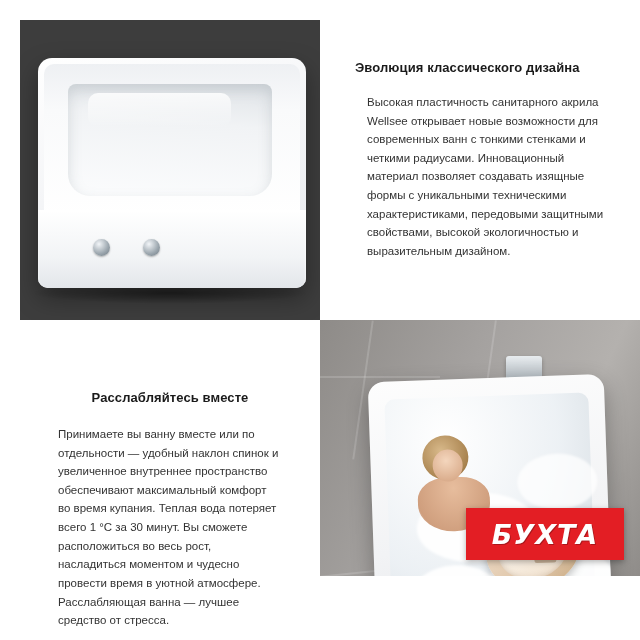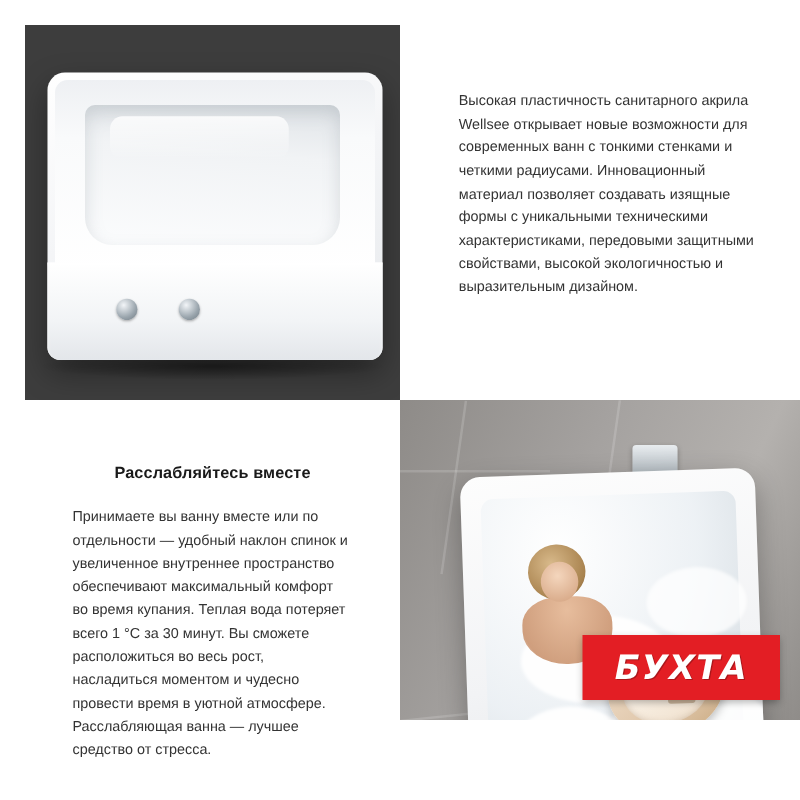--- a/index.html
+++ b/index.html
@@ -122,20 +122,21 @@
   
   .panel-text-left {
     position: absolute;
     left: 46px;
     top: 370px;
     width: 248px;
   }
   .panel-text-left .heading {
     text-align: center;
     margin-bottom: 18px;
+    margin-top: 20px;
   }
 
   
   .panel-photo {
     position: absolute;
     left: 320px;
     top: 320px;
     width: 320px;
     height: 256px;
     overflow: hidden;
@@ -302,20 +303,21 @@
           <div class="tub-inner-hl"></div>
         </div>
       </div>
       <div class="tub-front"></div>
       <div class="tub-knob k1"></div>
       <div class="tub-knob k2"></div>
     </div>
   </div>
 
   <div class="panel-text-right">
+    <h2 class="heading">Эволюция классического дизайна</h2>
     <p class="body-text">Высокая пластичность санитарного акрила Wellsee открывает новые возможности для современных ванн с тонкими стенками и четкими радиусами. Инновационный материал позволяет создавать изящные формы с уникальными техническими характеристиками, передовыми защитными свойствами, высокой экологичностью и выразительным дизайном.</p>
   </div>
 
   <div class="panel-text-left">
     <h2 class="heading">Расслабляйтесь вместе</h2>
     <p class="body-text">Принимаете вы ванну вместе или по отдельности — удобный наклон спинок и увеличенное внутреннее пространство обеспечивают максимальный комфорт во время купания. Теплая вода потеряет всего 1 °C за 30 минут. Вы сможете расположиться во весь рост, насладиться моментом и чудесно провести время в уютной атмосфере. Расслабляющая ванна — лучшее средство от стресса.</p>
   </div>
 
   <div class="panel-photo">
     <div class="bath-floor">

